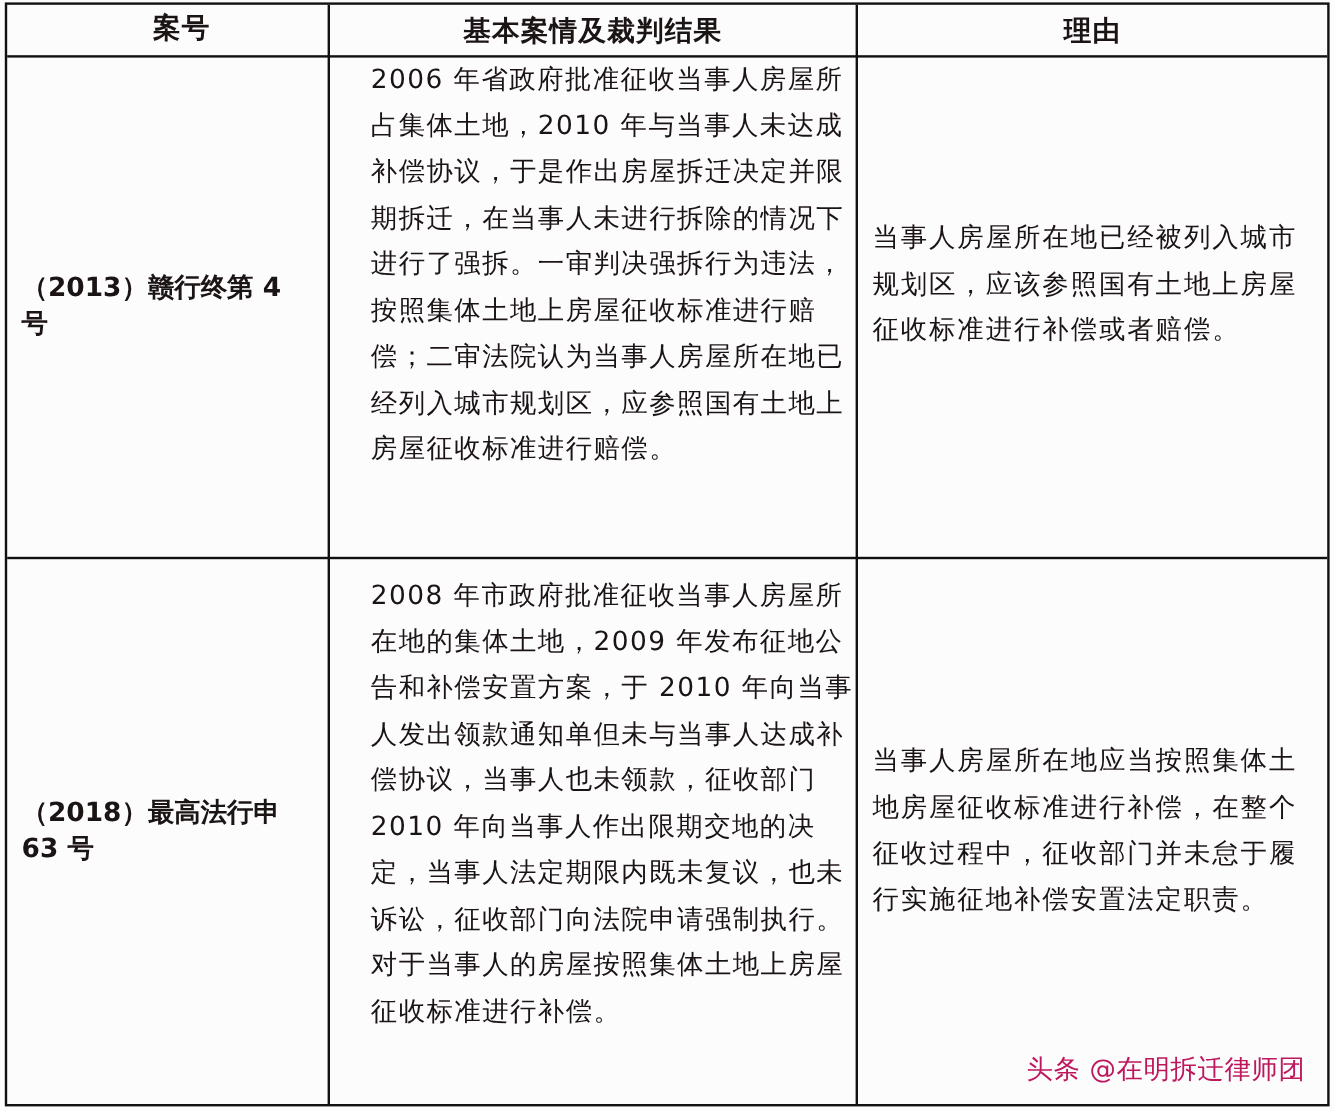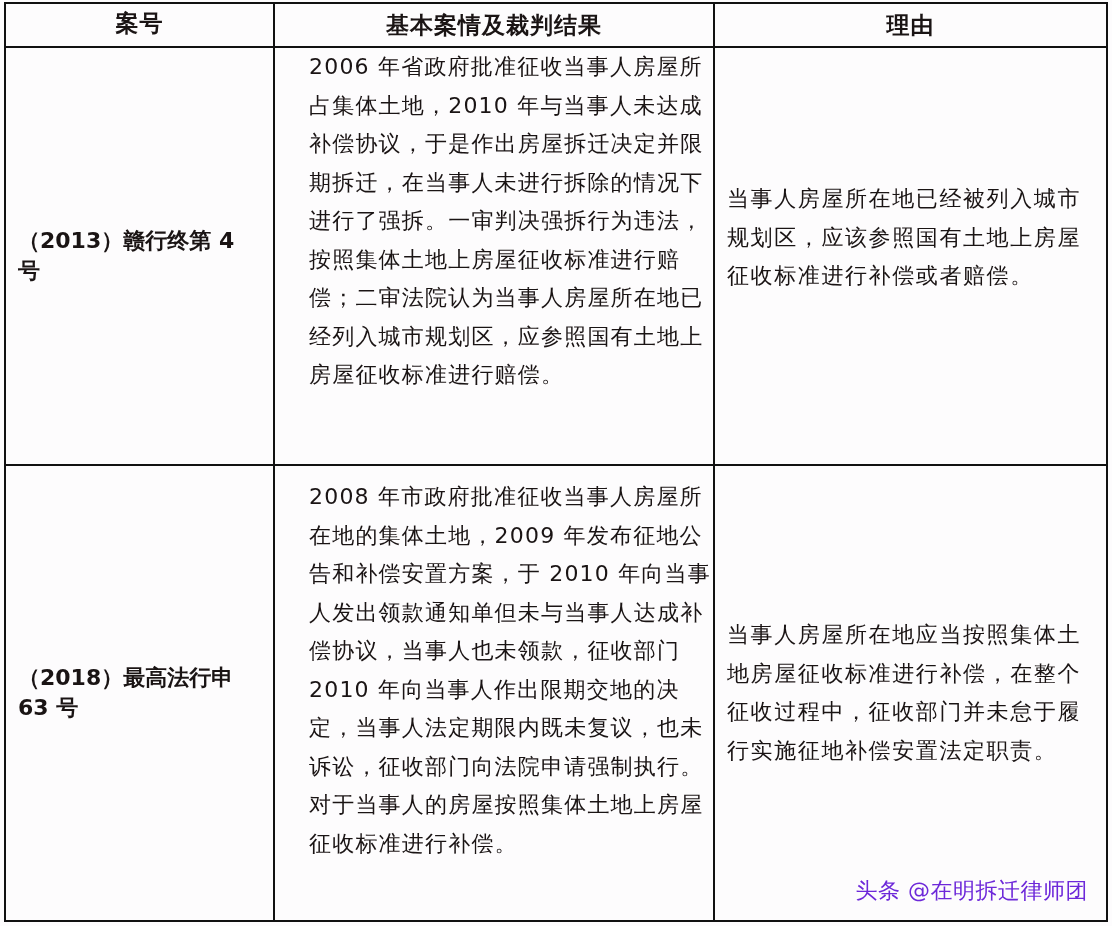--- a/index.html
+++ b/index.html
@@ -9,34 +9,34 @@
          border: 2px solid #111; box-sizing: border-box; }
   .vline { position: absolute; top: 0; bottom: 0; width: 2px; background: #111; }
   .hline { position: absolute; left: 0; right: 0; height: 2px; background: #111; }
   .cell { position: absolute; box-sizing: border-box; }
   .hdr { font-weight: bold; font-size: 23px; display: flex; align-items: center; justify-content: center; letter-spacing: 1px; }
   .case-no { font-weight: bold; font-size: 22px; line-height: 30px; padding-left: 12px; display: flex; align-items: center; }
   .case-no span { display: block; width: 244px; }
   .body-text { font-size: 22px; line-height: 38.5px; padding: 0 12px 0 10px; letter-spacing: 1.2px; margin-left: 24px; }
   .reason-text { font-size: 22px; line-height: 38.5px; padding: 0 10px 0 12px; letter-spacing: 1.6px; display: flex; align-items: center; }
   .reason-text span { display: block; }
-  .watermark { position: absolute; right: 24px; bottom: 20px; font-size: 22px; color: #6d28d9; letter-spacing: 0.5px; }
+  .watermark { position: absolute; right: 24px; bottom: 20px; font-size: 22px; color: #be185d; letter-spacing: 0.5px; }
 </style>
 </head>
 <body>
 
 <div class="tbl">
 
   <div class="vline" style="left:267px"></div>
   <div class="vline" style="left:707px"></div>
 
   <div class="hline" style="top:42px"></div>
   <div class="hline" style="top:460px"></div>
 
-  <div class="cell hdr" style="left:0;top:0;width:267px;height:38px">案号</div>
+  <div class="cell hdr" style="left:12px;top:0;width:267px;height:38px">案号</div>
   <div class="cell hdr" style="left:709px;top:0;width:391px;height:42px">理由</div>
   <div class="cell hdr" style="left:269px;top:0;width:438px;height:42px">基本案情及裁判结果</div>
 
   <div class="cell case-no" style="left:0;top:44px;width:267px;height:416px">
     <span>（2013）赣行终第 4 号</span>
   </div>
   <div class="cell body-text" style="left:269px;top:44px;width:438px;height:416px;padding-top:0">2006 年省政府批准征收当事人房屋所占集体土地，2010 年与当事人未达成补偿协议，于是作出房屋拆迁决定并限期拆迁，在当事人未进行拆除的情况下进行了强拆。一审判决强拆行为违法，按照集体土地上房屋征收标准进行赔偿；二审法院认为当事人房屋所在地已经列入城市规划区，应参照国有土地上房屋征收标准进行赔偿。</div>
   <div class="cell reason-text" style="left:709px;top:44px;width:391px;height:380px">
     <span>当事人房屋所在地已经被列入城市规划区，应该参照国有土地上房屋征收标准进行补偿或者赔偿。</span>
   </div>

